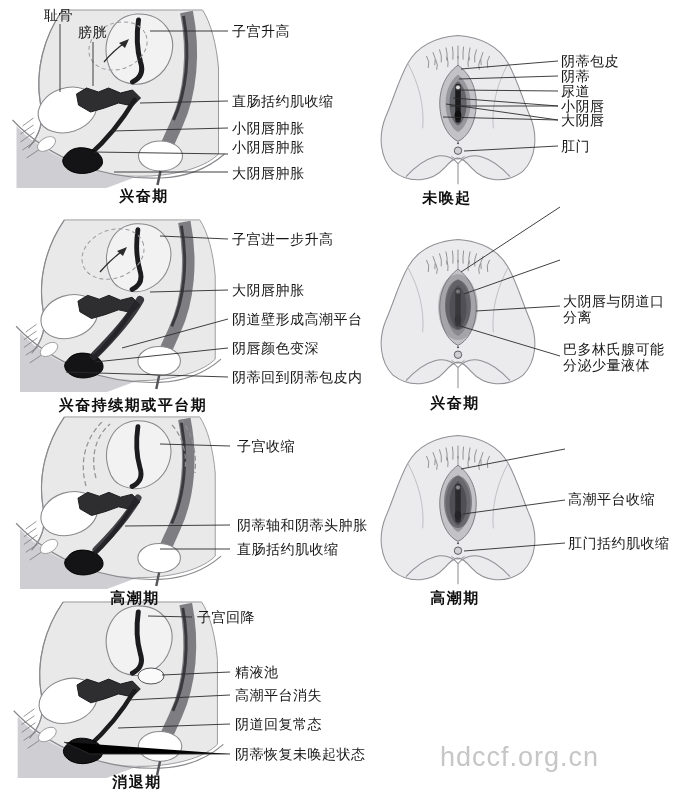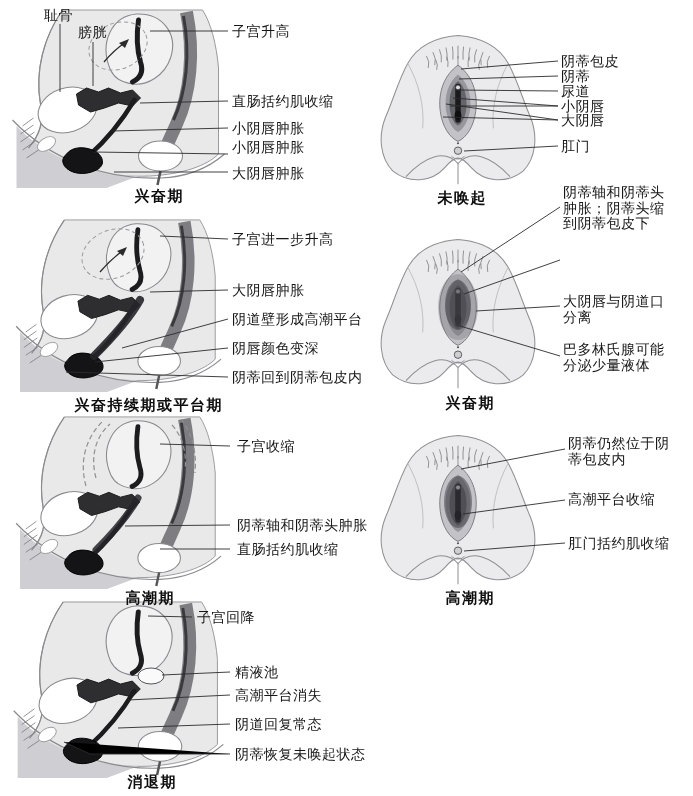--- a/index.html
+++ b/index.html
@@ -2,21 +2,21 @@
 <html><head>
 <meta charset="utf-8">
 <style>
   html,body{margin:0;padding:0;background:#fff;}
   #canvas{position:relative;width:693px;height:796px;background:#ffffff;overflow:hidden;
           font-family:"Liberation Serif","DejaVu Serif",serif;color:#161616;}
   #art{position:absolute;left:0;top:0;}
   .lbl{position:absolute;font-size:14px;line-height:16px;white-space:nowrap;color:#161616;
        font-weight:500;letter-spacing:0.5px;}
   .lbl.wrap{white-space:normal;line-height:15.5px;}
-  .cap{position:absolute;font-size:15px;font-weight:bold;letter-spacing:1.5px;text-align:right;
+  .cap{position:absolute;font-size:15px;font-weight:bold;letter-spacing:1.5px;text-align:center;
        color:#0e0e0e;}
   .wm-site{position:absolute;left:440px;top:742px;font-family:"Liberation Sans","DejaVu Sans",sans-serif;
        font-size:27px;color:#c6c6c6;letter-spacing:1px;font-weight:400;}
   .wm-badge{position:absolute;left:566px;top:762px;display:flex;align-items:center;gap:2px;}
   .wm-badge .txt{font-family:"Liberation Sans","DejaVu Sans",sans-serif;font-size:19px;font-weight:bold;
        color:#ffffff;-webkit-text-stroke:1px #bcbcbe;text-shadow:0 0 1px #c4c4c6;letter-spacing:1px;}
   .wm-logo{width:17px;height:17px;flex:0 0 auto;}
 </style>
 </head>
 <body>
@@ -199,36 +199,35 @@
 <div class="lbl" style="left:561px;top:139px">肛门</div>
 <div class="cap" style="left:407px;top:189px;width:80px">未唤起</div>
 
 <div class="lbl" style="left:232px;top:232px">子宫进一步升高</div>
 <div class="lbl" style="left:232px;top:283px">大阴唇肿胀</div>
 <div class="lbl" style="left:232px;top:312px">阴道壁形成高潮平台</div>
 <div class="lbl" style="left:232px;top:341px">阴唇颜色变深</div>
 <div class="lbl" style="left:232px;top:370px">阴蒂回到阴蒂包皮内</div>
 <div class="cap" style="left:43px;top:396px;width:180px">兴奋持续期或平台期</div>
 
-<div class="lbl wrap" style="left:563px;top:185px;width:106px">阴蒂轴和阴蒂头肿胀；阴蒂头缩到阴蒂包皮下</div>
 <div class="lbl wrap" style="left:563px;top:294px;width:106px">大阴唇与阴道口分离</div>
 <div class="lbl wrap" style="left:563px;top:342px;width:106px">巴多林氏腺可能分泌少量液体</div>
 <div class="cap" style="left:415px;top:394px;width:80px">兴奋期</div>
 
 <div class="lbl" style="left:237px;top:439px">子宫收缩</div>
 <div class="lbl" style="left:237px;top:518px">阴蒂轴和阴蒂头肿胀</div>
 <div class="lbl" style="left:237px;top:542px">直肠括约肌收缩</div>
 <div class="cap" style="left:95px;top:589px;width:80px">高潮期</div>
 
-<div class="lbl wrap" style="left:568px;top:436px;width:112px">阴蒂仍然位于阴蒂包皮内</div>
 <div class="lbl" style="left:568px;top:492px">高潮平台收缩</div>
 <div class="lbl" style="left:568px;top:536px">肛门括约肌收缩</div>
 <div class="cap" style="left:415px;top:589px;width:80px">高潮期</div>
 
 <div class="lbl" style="left:197px;top:610px">子宫回降</div>
 <div class="lbl" style="left:235px;top:665px">精液池</div>
 <div class="lbl" style="left:235px;top:688px">高潮平台消失</div>
 <div class="lbl" style="left:235px;top:717px">阴道回复常态</div>
 <div class="lbl" style="left:235px;top:747px">阴蒂恢复未唤起状态</div>
 <div class="cap" style="left:97px;top:773px;width:80px">消退期</div>
 
+<div class="wm-site">hdccf.org.cn</div>
 
 </div>
 
 </body></html>

